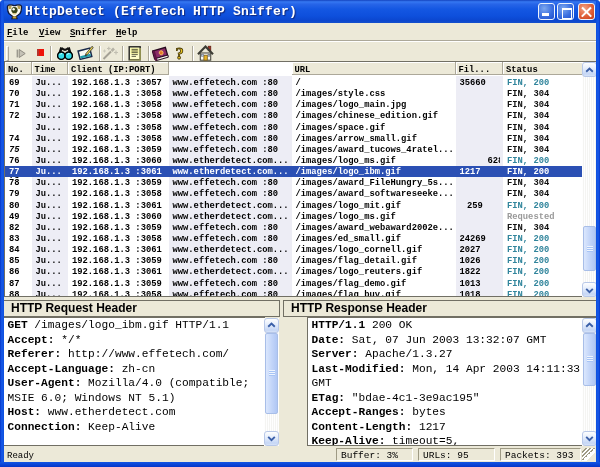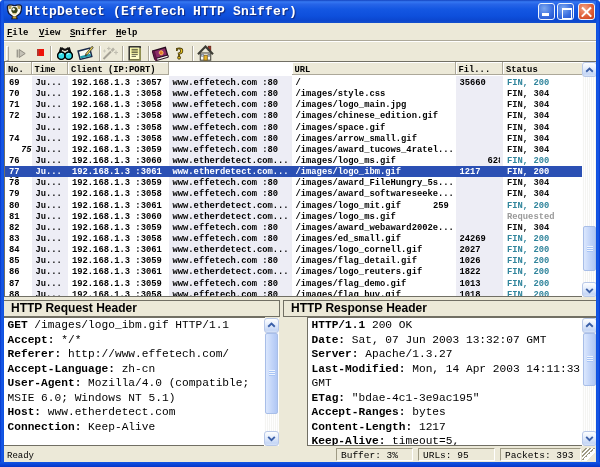--- a/index.html
+++ b/index.html
@@ -241,21 +241,21 @@
       <div class="row" style="top:70.7px;">
         <div class="cell" style="left:0px;width:26.5px;">74</div>
         <div class="cell" style="left:26.5px;width:36.5px;">Ju...</div>
         <div class="cell" style="left:63px;width:100.5px;">192.168.1.3 :3058</div>
         <div class="cell" style="left:163.5px;width:123px;">www.effetech.com :80</div>
         <div class="cell" style="left:286.5px;width:164px;">/images/arrow_small.gif</div>
         <div class="cell" style="left:450.5px;width:47.5px;"></div>
         <div class="cell c304" style="left:498px;width:80px;">FIN, 304</div>
       </div>
       <div class="row" style="top:81.84px;">
-        <div class="cell" style="left:12px;width:40px;font-style:italic;">75</div>
+        <div class="cell" style="left:0px;width:40px;font-style:italic;">75</div>
         <div class="cell" style="left:26.5px;width:36.5px;">Ju...</div>
         <div class="cell" style="left:63px;width:100.5px;">192.168.1.3 :3059</div>
         <div class="cell" style="left:163.5px;width:123px;">www.effetech.com :80</div>
         <div class="cell" style="left:286.5px;width:164px;">/images/award_tucows_4ratel...</div>
         <div class="cell" style="left:450.5px;width:47.5px;"></div>
         <div class="cell c304" style="left:498px;width:80px;">FIN, 304</div>
       </div>
       <div class="row" style="top:92.98px;">
         <div class="cell" style="left:0px;width:26.5px;">76</div>
         <div class="cell" style="left:26.5px;width:36.5px;">Ju...</div>
@@ -291,25 +291,25 @@
         <div class="cell" style="left:286.5px;width:164px;">/images/award_softwareseeke...</div>
         <div class="cell" style="left:450.5px;width:47.5px;"></div>
         <div class="cell c304" style="left:498px;width:80px;">FIN, 304</div>
       </div>
       <div class="row" style="top:137.54000000000002px;">
         <div class="cell" style="left:0px;width:26.5px;">80</div>
         <div class="cell" style="left:26.5px;width:36.5px;">Ju...</div>
         <div class="cell" style="left:63px;width:100.5px;">192.168.1.3 :3061</div>
         <div class="cell" style="left:163.5px;width:123px;">www.etherdetect.com...</div>
         <div class="cell" style="left:286.5px;width:164px;">/images/logo_mit.gif</div>
-        <div class="cell" style="left:424px;width:66px;">259</div>
+        <div class="cell" style="left:458px;width:66px;">259</div>
         <div class="cell c200" style="left:498px;width:80px;">FIN, 200</div>
       </div>
       <div class="row" style="top:148.68px;">
-        <div class="cell" style="left:0px;width:26.5px;">81</div>
+        <div class="cell" style="left:0px;width:26.5px;">49</div>
         <div class="cell" style="left:26.5px;width:36.5px;">Ju...</div>
         <div class="cell" style="left:63px;width:100.5px;">192.168.1.3 :3060</div>
         <div class="cell" style="left:163.5px;width:123px;">www.etherdetect.com...</div>
         <div class="cell" style="left:286.5px;width:164px;">/images/logo_ms.gif</div>
         <div class="cell" style="left:450.5px;width:47.5px;"></div>
         <div class="cell creq" style="left:498px;width:80px;">Requested</div>
       </div>
       <div class="row" style="top:159.82px;">
         <div class="cell" style="left:0px;width:26.5px;">82</div>
         <div class="cell" style="left:26.5px;width:36.5px;">Ju...</div>

